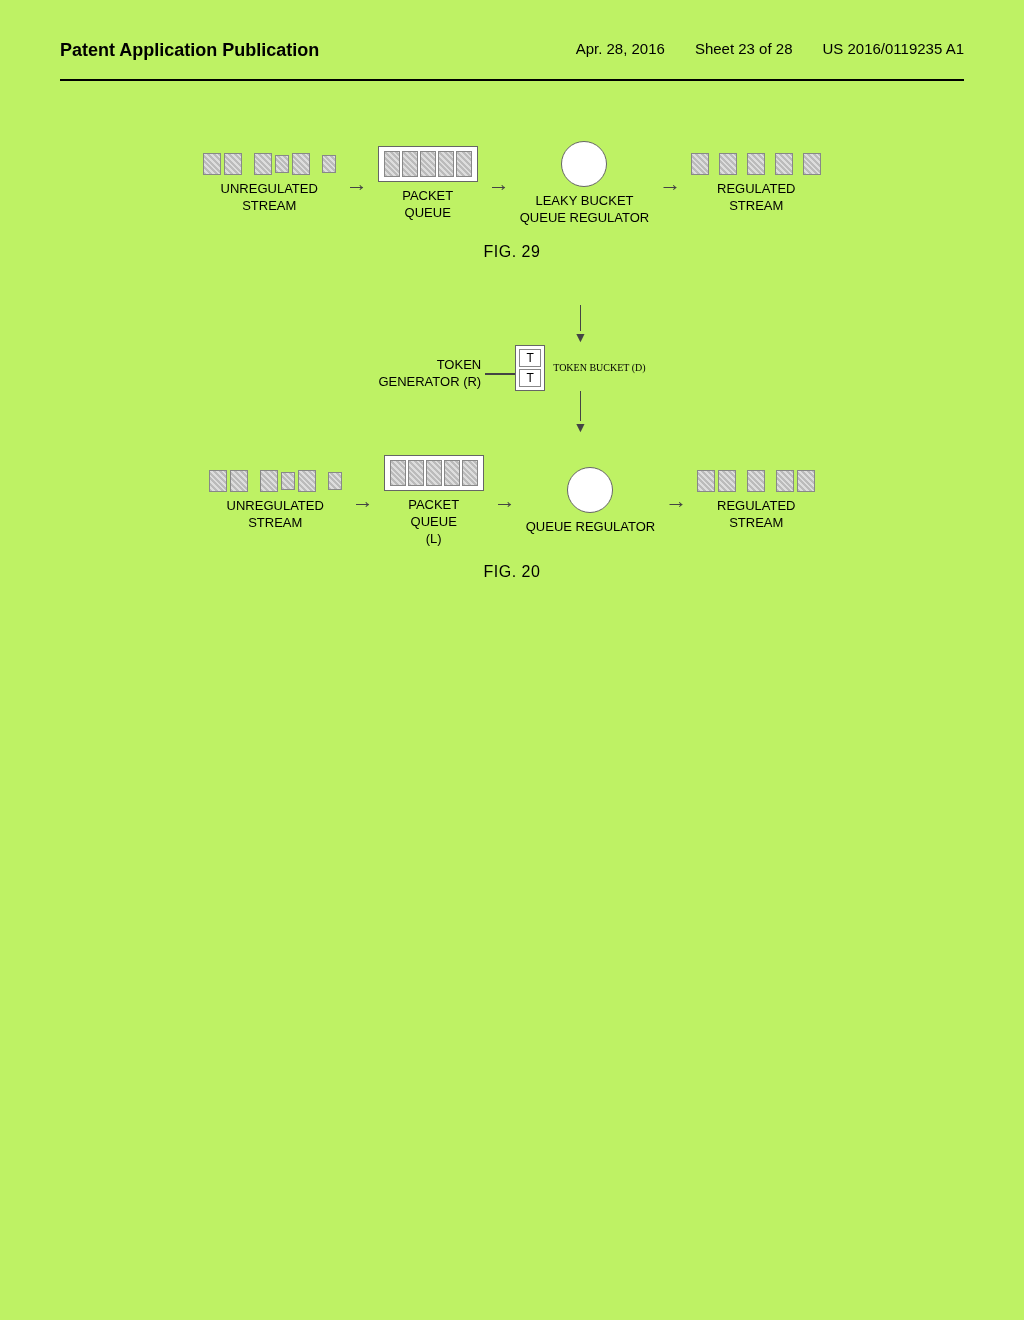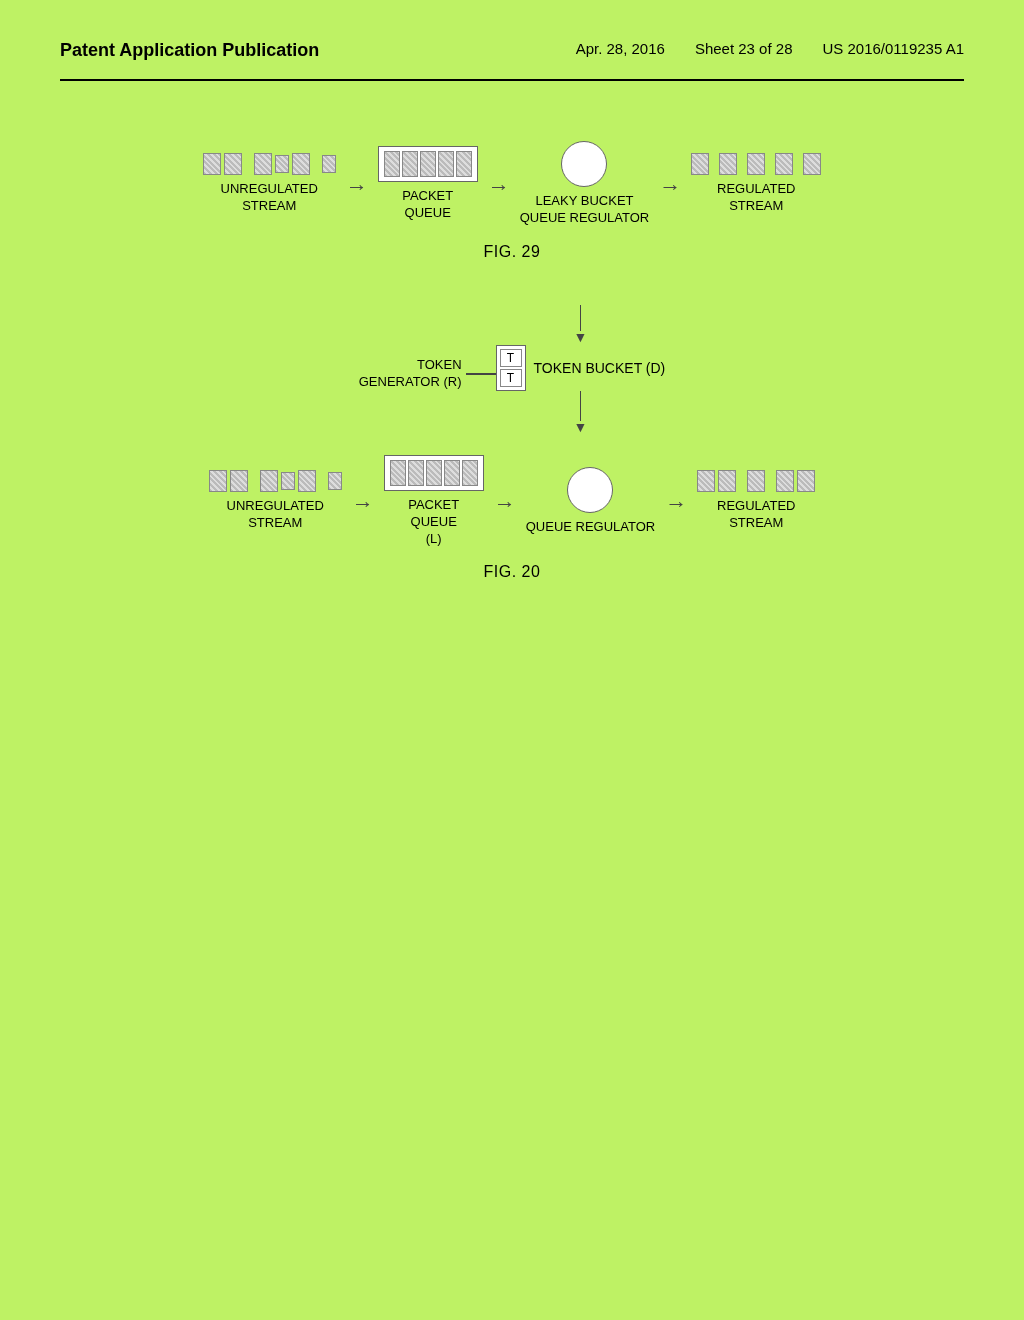--- a/index.html
+++ b/index.html
@@ -302,21 +302,21 @@
 
             <div style="display:flex; flex-direction:column; align-items:center;">
               <div style="width:1.5px; height:26px; background:#444;"></div>
               <div style="font-size:14px; color:#444; line-height:1;">▼</div>
 
               <div style="display:flex; align-items:center; gap:8px;">
                 <div class="token-bucket-box">
                   <div class="token-t">T</div>
                   <div class="token-t">T</div>
                 </div>
-                <div style="font-size:14px; font-family:Liberation Sans, sans-serif;">TOKEN BUCKET (D)</div>
+                <div style="font-size:10px; font-family:Liberation Serif, serif;">TOKEN BUCKET (D)</div>
               </div>
 
               <div style="width:1.5px; height:30px; background:#444;"></div>
               <div style="font-size:14px; color:#444; line-height:1;">▼</div>
             </div>
           </div>
         </div>
 
         <div class="diagram-row">
 

